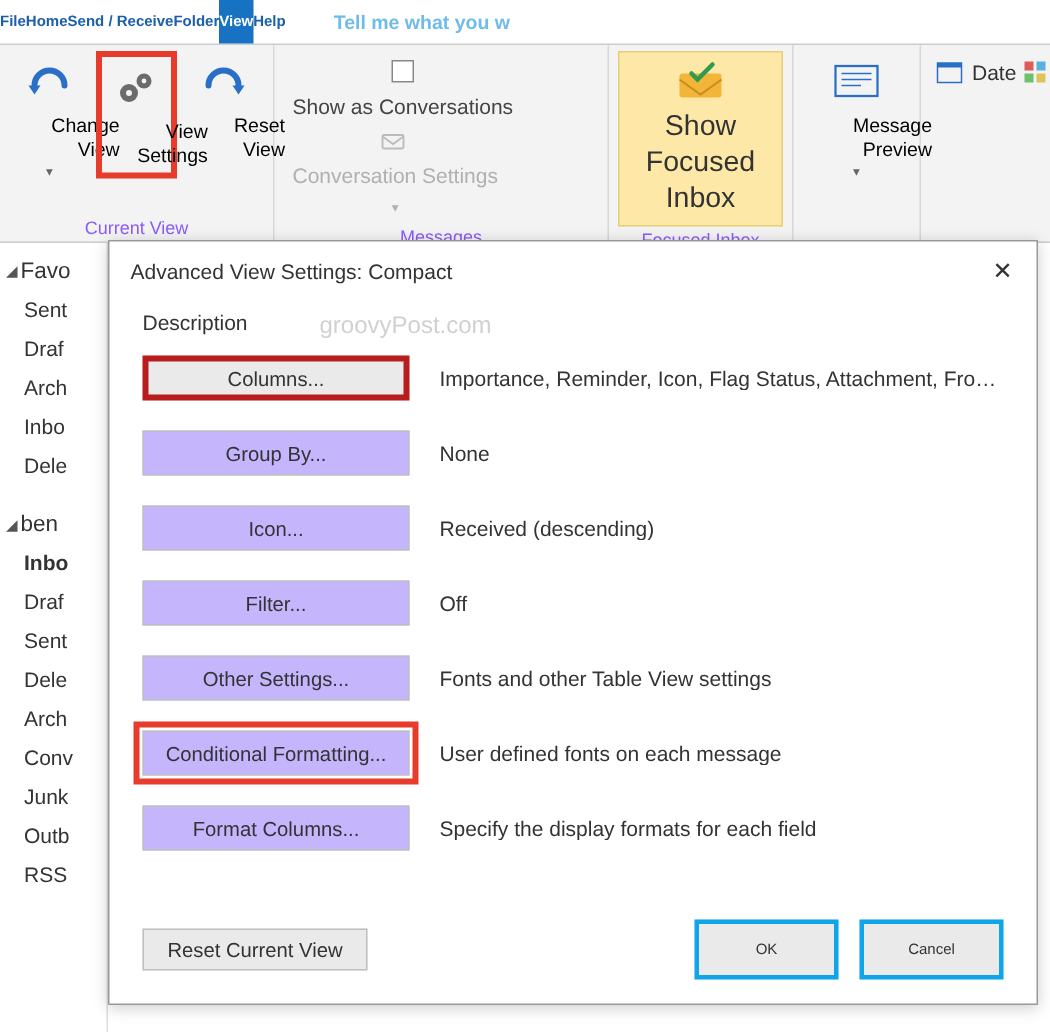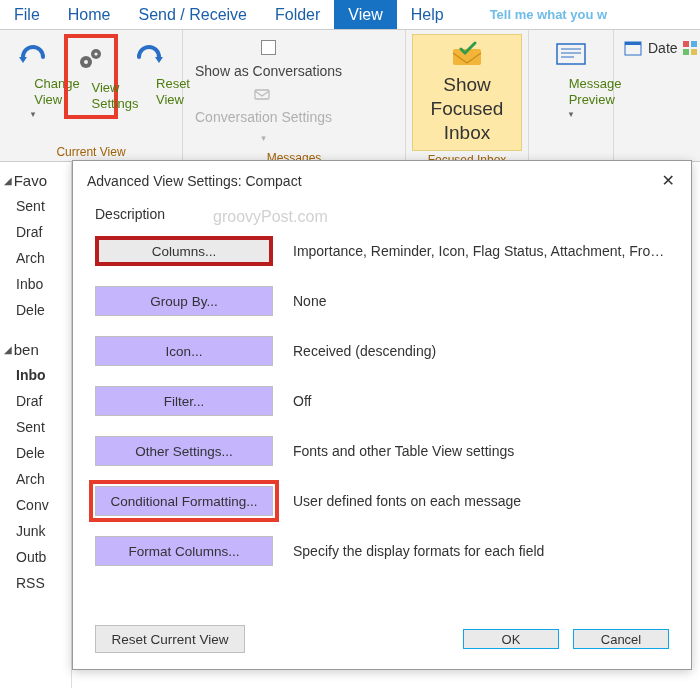--- a/index.html
+++ b/index.html
@@ -16,26 +16,27 @@
   }
   
   .menubar {
     display: flex;
     align-items: stretch;
     height: 30px;
     background: #fff;
     border-bottom: 1px solid #ccc;
   }
   .menubar .tab {
-    padding: 0 14px;
+    padding: 0 0;
     display: flex;
     align-items: center;
     color: #1b5faa;
     cursor: default;
-    font-size: 16px;
+    font-size: 10px;
+    font-weight: bold;
   }
   .menubar .tab.active {
     background: #1872c4;
     color: #fff;
   }
   .menubar .lightbulb {
     display: flex;
     align-items: center;
     gap: 6px;
     padding: 0 10px;
@@ -60,45 +61,45 @@
   }
   .group-body {
     flex: 1;
     display: flex;
     align-items: flex-start;
     gap: 4px;
   }
   .group-label {
     text-align: center;
     font-size: 12px;
-    color: #a16207;
+    color: #8b5cf6;
     padding: 2px 0 0 0;
   }
   .big-btn {
     display: flex;
     flex-direction: column;
     align-items: center;
     justify-content: flex-start;
     width: 54px;
     padding: 4px 2px;
     cursor: default;
   }
   .big-btn .icon {
     width: 34px;
     height: 34px;
     display: flex;
     align-items: center;
     justify-content: center;
   }
   .big-btn .lbl {
     font-size: 13px;
-    text-align: left;
+    text-align: right;
     line-height: 1.2;
     margin-top: 4px;
-    color: #4d7c0f;
+    color: #000000;
     margin-left: 48px;
   }
   .big-btn .caret {
     font-size: 9px;
     color: #666;
     margin-top: 2px;
   }
   .highlight-red {
     border: 4px solid #e73b2b;
   }
@@ -214,24 +215,24 @@
   .dlg-row.highlight .dlg-btn {
     outline: 4px solid #e73b2b;
     outline-offset: 2px;
   }
   .dlg-footer {
     display:flex; align-items:center; justify-content:space-between;
     padding: 12px 22px 16px 22px;
   }
   .dlg-footer .right { display:flex; gap:14px; }
   .std-btn {
-    width: 96px; height:20px;
-    border:1px solid #0ea5e9; background:#eaeaea;
+    width: 96px; height:40px;
+    border:3px solid #0ea5e9; background:#eaeaea;
     display:flex; align-items:center; justify-content:center;
-    font-size:13px; cursor:default;
+    font-size:10px; cursor:default;
   }
   .reset-btn {
     width: 150px; height:28px;
     border:1px solid #bfbfbf; background:#eaeaea;
     display:flex; align-items:center; justify-content:center;
     font-size:13.5px; cursor:default;
   }
   svg { display:block; }
 </style>
 </head>

